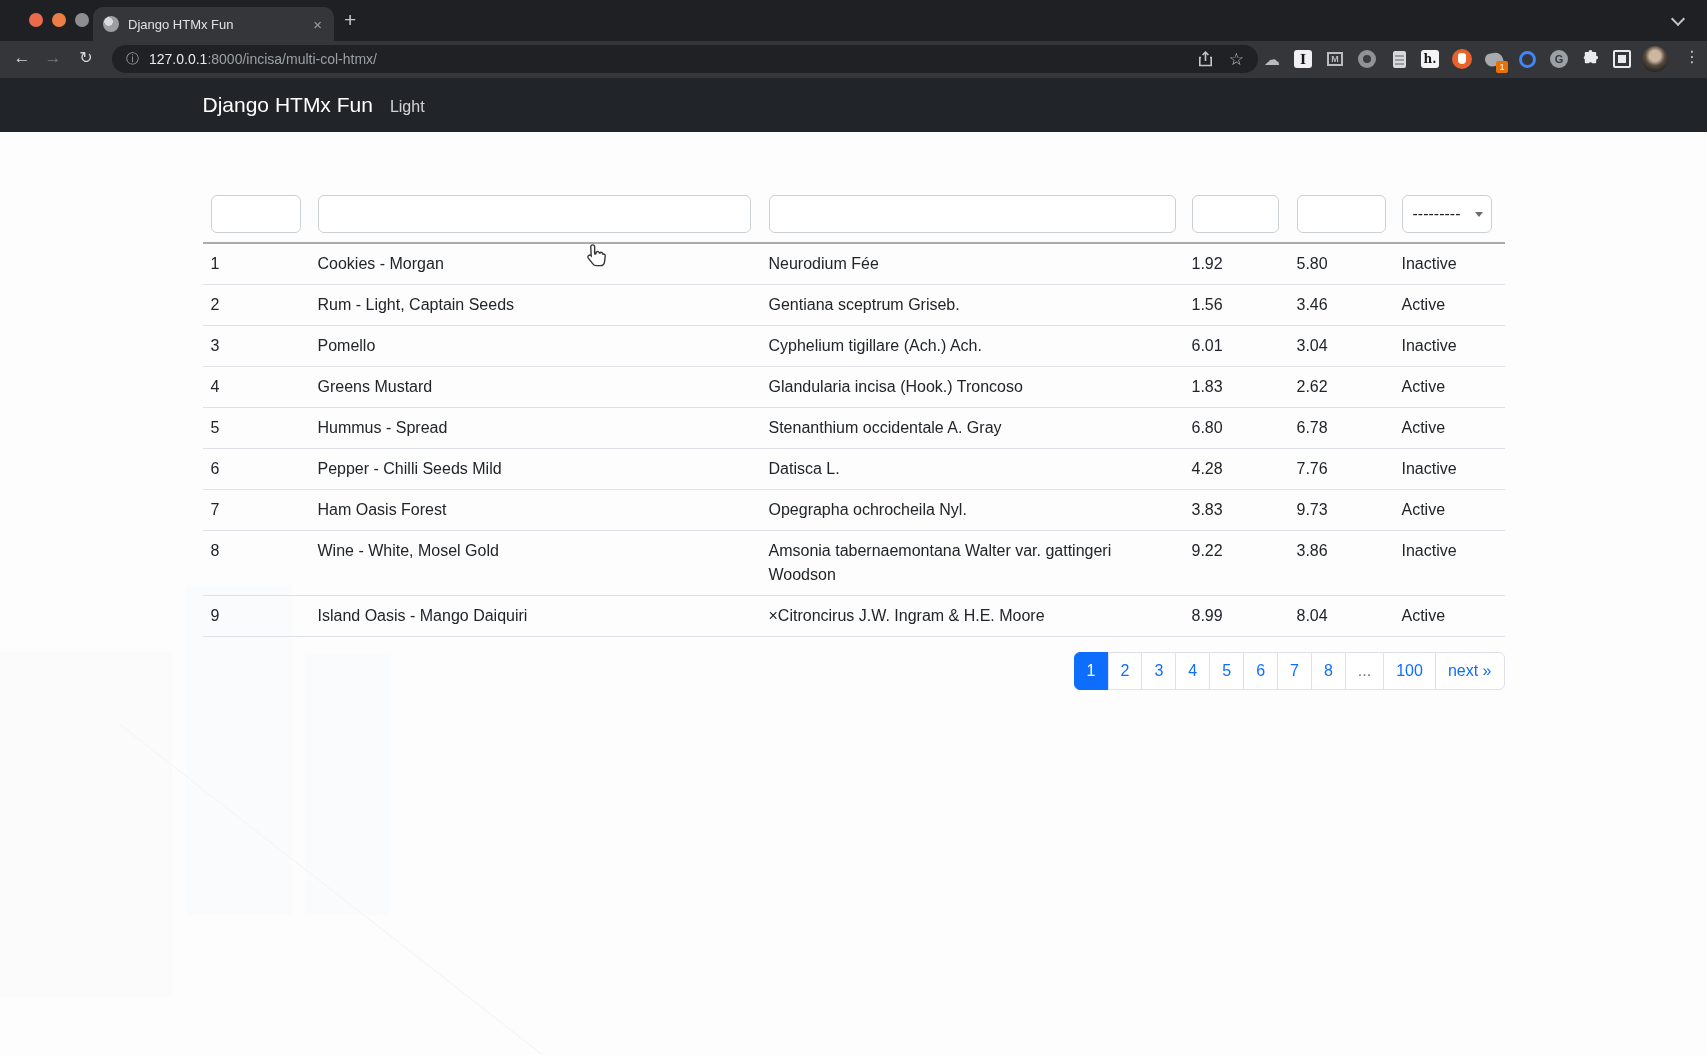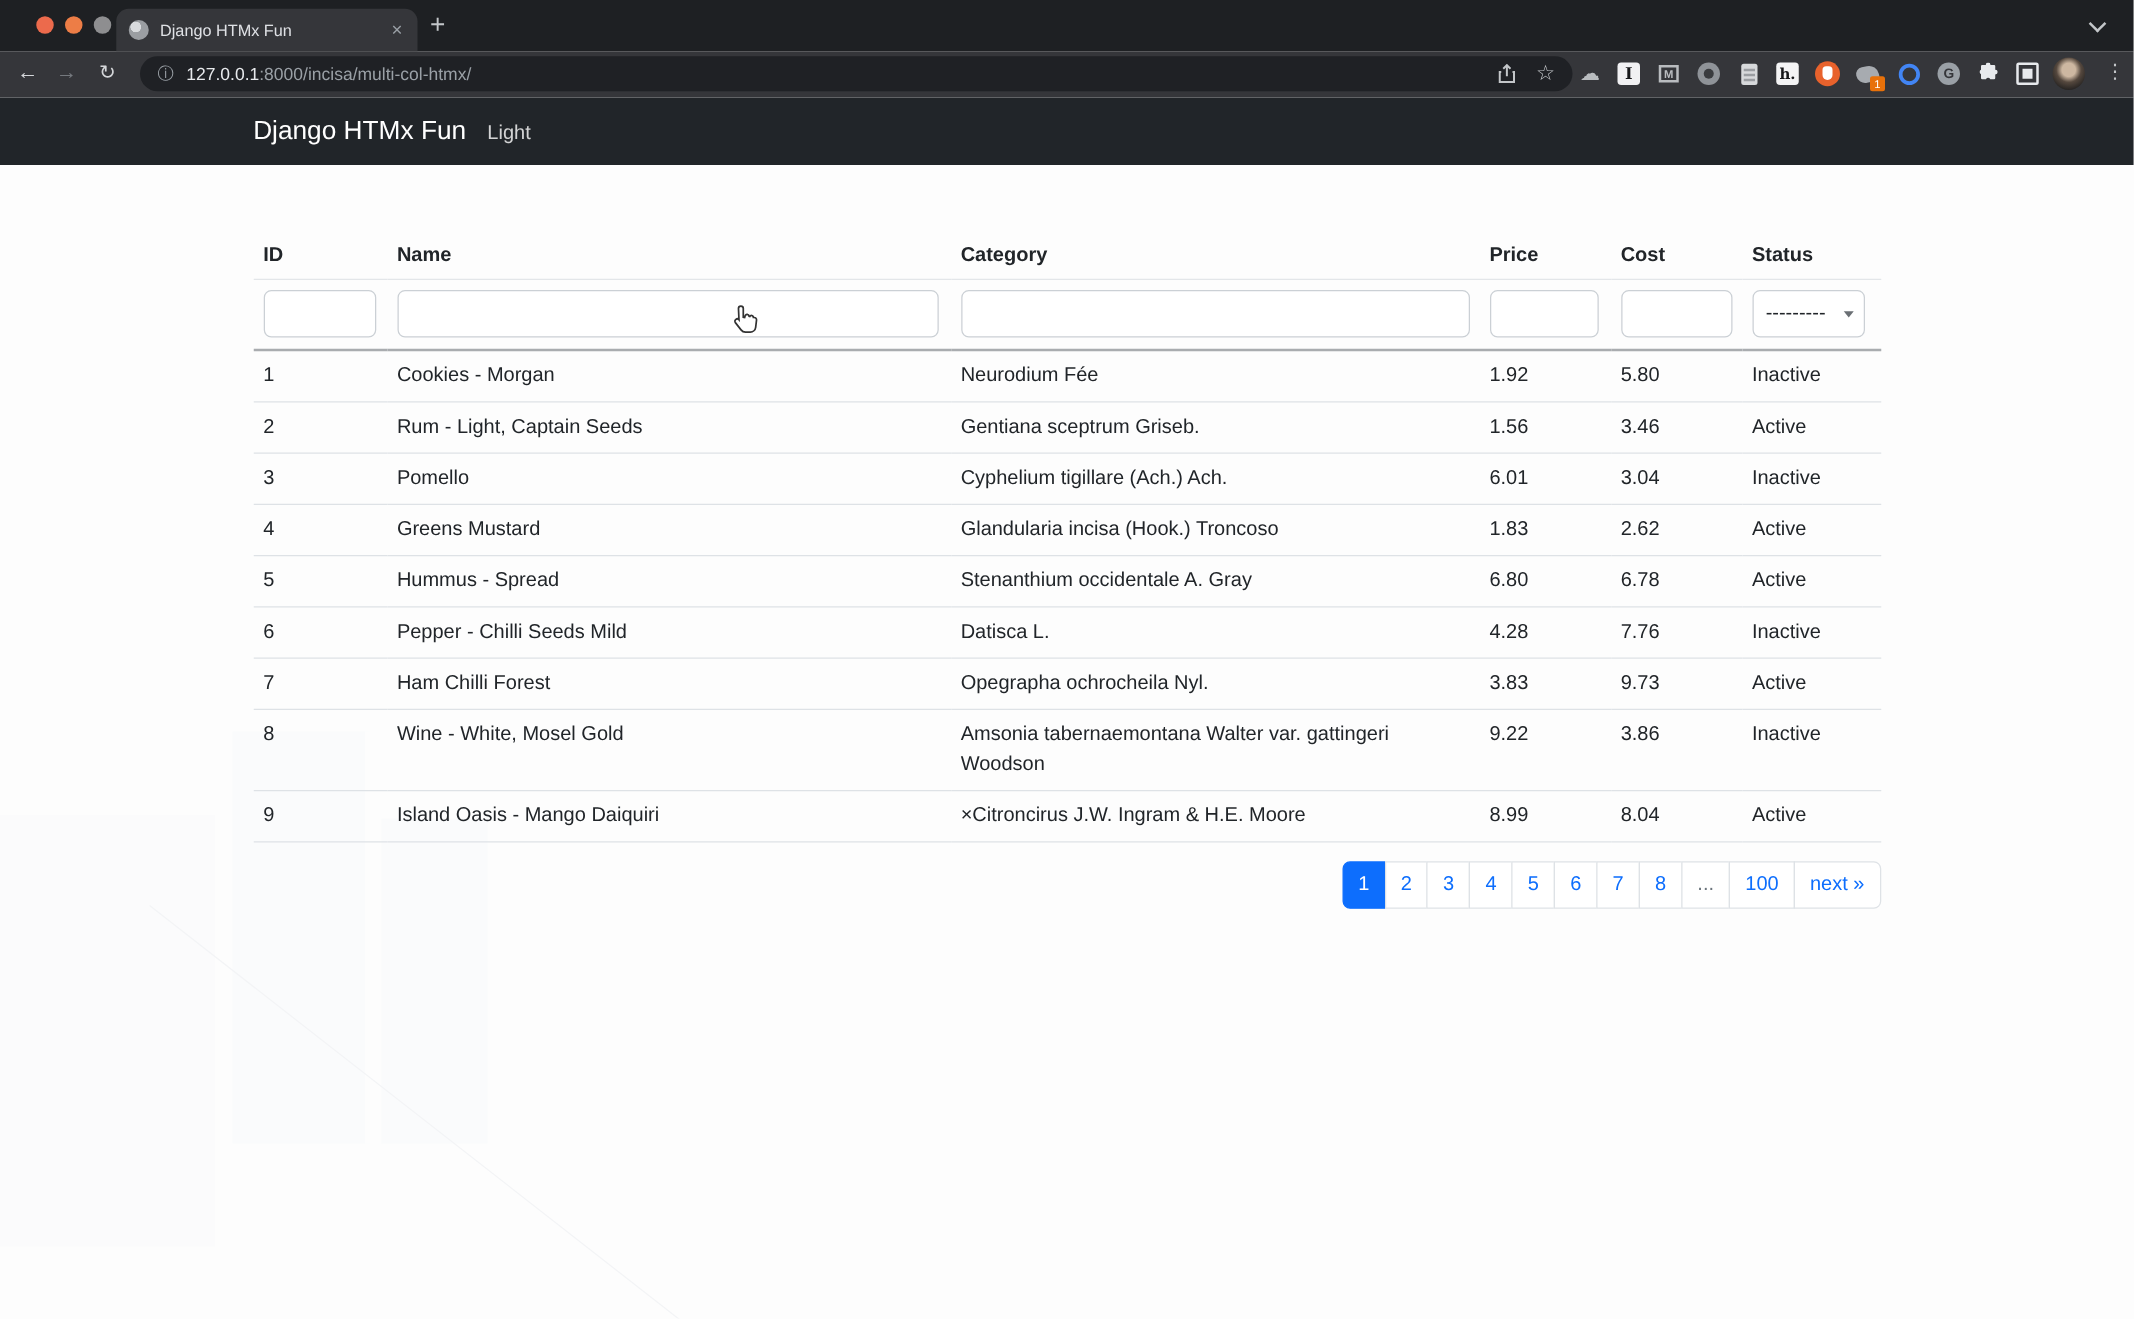--- a/index.html
+++ b/index.html
@@ -203,33 +203,20 @@
     <table class="products">
       <colgroup>
         <col style="width:107px">
           <col style="width:451px">
           <col style="width:423px">
         <col style="width:105px">
           <col style="width:105px">
           <col style="width:111px">
       </colgroup>
       <thead>
-        <tr id="header-row">
-  <th><span>ID</span></th>
-
-  <th><span>Name</span></th>
-
-  <th><span>Category</span></th>
-
-  <th><span>Price</span></th>
-
-  <th><span>Cost</span></th>
-
-  <th><span>Status</span></th>
-</tr>
         <tr class="filter-row">
           <td>
               <input class="f-input" style="width: 90px;">
             </td>
           <td>
               <input class="f-input" style="width: 433px;">
             </td>
           <td>
               <input class="f-input" style="width: 407px;">
             </td>
@@ -297,21 +284,21 @@
     <td>6</td>
     <td>Pepper - Chilli Seeds Mild</td>
     <td>Datisca L.</td>
     <td>4.28</td>
     <td>7.76</td>
     <td>Inactive</td>
   </tr>
 
   <tr>
     <td>7</td>
-    <td>Ham Chilli Forest</td>
+    <td>Ham Oasis Forest</td>
     <td>Opegrapha ochrocheila Nyl.</td>
     <td>3.83</td>
     <td>9.73</td>
     <td>Active</td>
   </tr>
 
   <tr>
     <td>8</td>
     <td>Wine - White, Mosel Gold</td>
     <td>Amsonia tabernaemontana Walter var. gattingeri Woodson</td>

